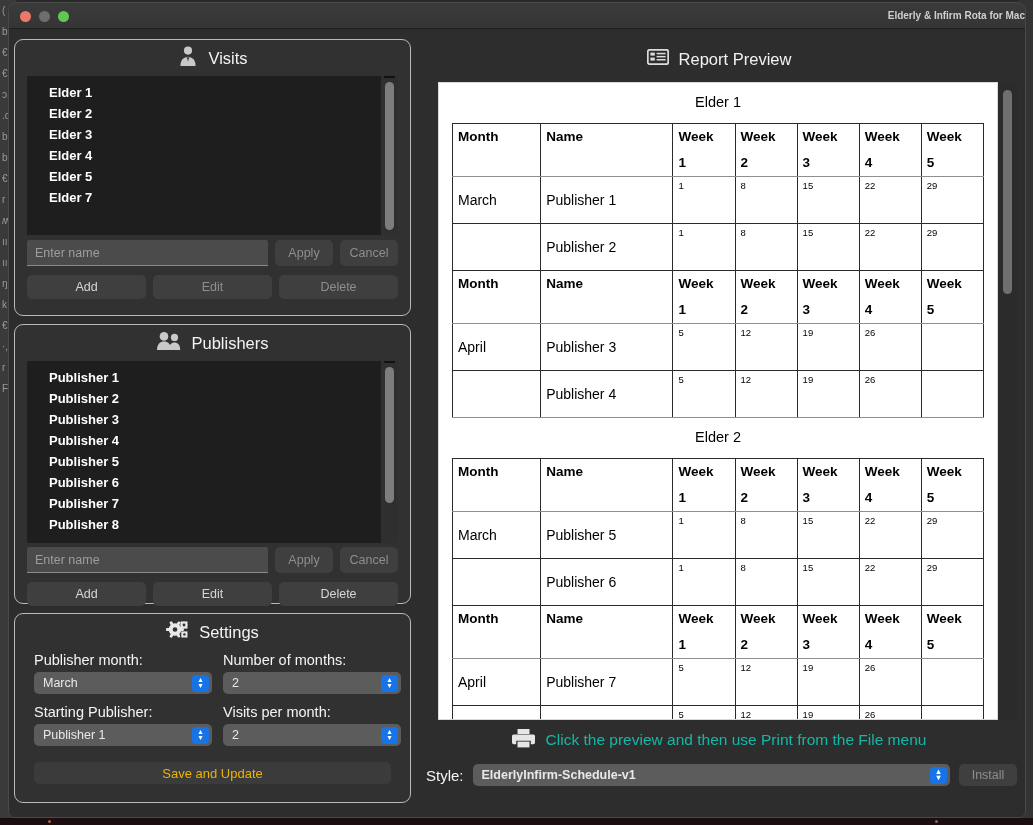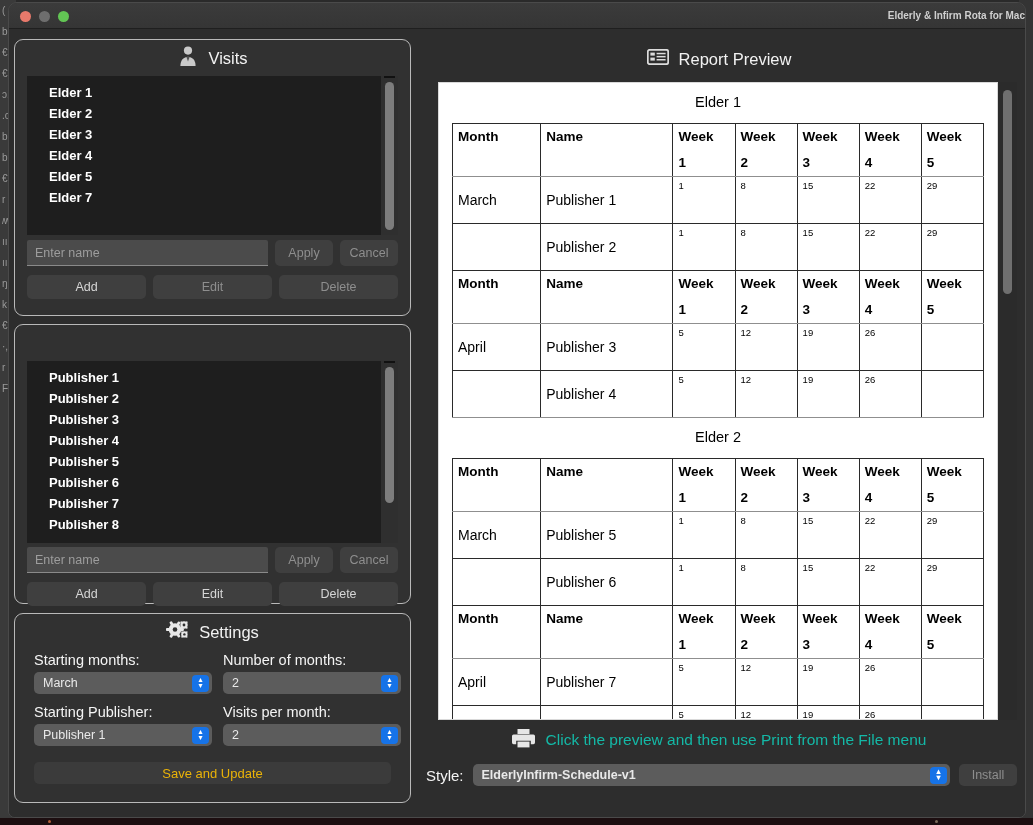--- a/index.html
+++ b/index.html
@@ -306,20 +306,31 @@
       </div>
 
       <div class="btnrow" style="top:235px;">
         <button class="bigbtn on">Add</button>
         <button class="bigbtn">Edit</button>
         <button class="bigbtn">Delete</button>
       </div>
     </div>
 
     <div class="panel" id="panel-publishers">
+      <div class="panel-title">
+        <span class="ico">
+          <svg width="26" height="20" viewBox="0 0 26 20">
+            <circle cx="8" cy="5.4" r="4.3" fill="#c9c9c9"></circle>
+            <path d="M1 19 C1 12.8 4.2 10.4 8 10.4 C11.8 10.4 15 12.8 15 19 Z" fill="#c9c9c9"></path>
+            <circle cx="18.5" cy="6.4" r="3.6" fill="#c9c9c9"></circle>
+            <path d="M12.8 19 C12.8 13.6 15.5 11.5 18.5 11.5 C21.5 11.5 24.2 13.6 24.2 19 Z" fill="#c9c9c9"></path>
+          </svg>
+        </span>
+        <span class="ptxt">Publishers</span>
+      </div>
 
       <div class="listwrap" style="top:36px; height:182px;">
         <div class="listbox">
           <ul id="publishers-ul">
               <li>Publisher 1</li>
               <li>Publisher 2</li>
               <li>Publisher 3</li>
               <li>Publisher 4</li>
               <li>Publisher 5</li>
               <li>Publisher 6</li>
@@ -363,21 +374,21 @@
               <rect x="17.7" y="10.2" width="1.5" height="8.4" rx="0.7" transform="rotate(135 18.4 14.4)"></rect>
             </g>
             <circle cx="9" cy="9.5" r="2.3" fill="#313131"></circle>
             <circle cx="18" cy="5" r="1.4" fill="#313131"></circle>
             <circle cx="18.4" cy="14.4" r="1.2" fill="#313131"></circle>
           </svg>
         </span>
         <span class="ptxt">Settings</span>
       </div>
 
-      <div class="set-label" style="left:19px; top:38px;">Starting months:</div>
+      <div class="set-label" style="left:19px; top:38px;">Publisher month:</div>
       <div class="popup" style="left:19px; top:58px; width:178px;">
         <span class="pval">March</span>
         <span class="stepper">
             <span>▴</span>
             <span>▾</span>
           </span>
       </div>
 
       <div class="set-label" style="left:208px; top:38px;">Number of months:</div>
       <div class="popup" style="left:208px; top:58px; width:178px;">

